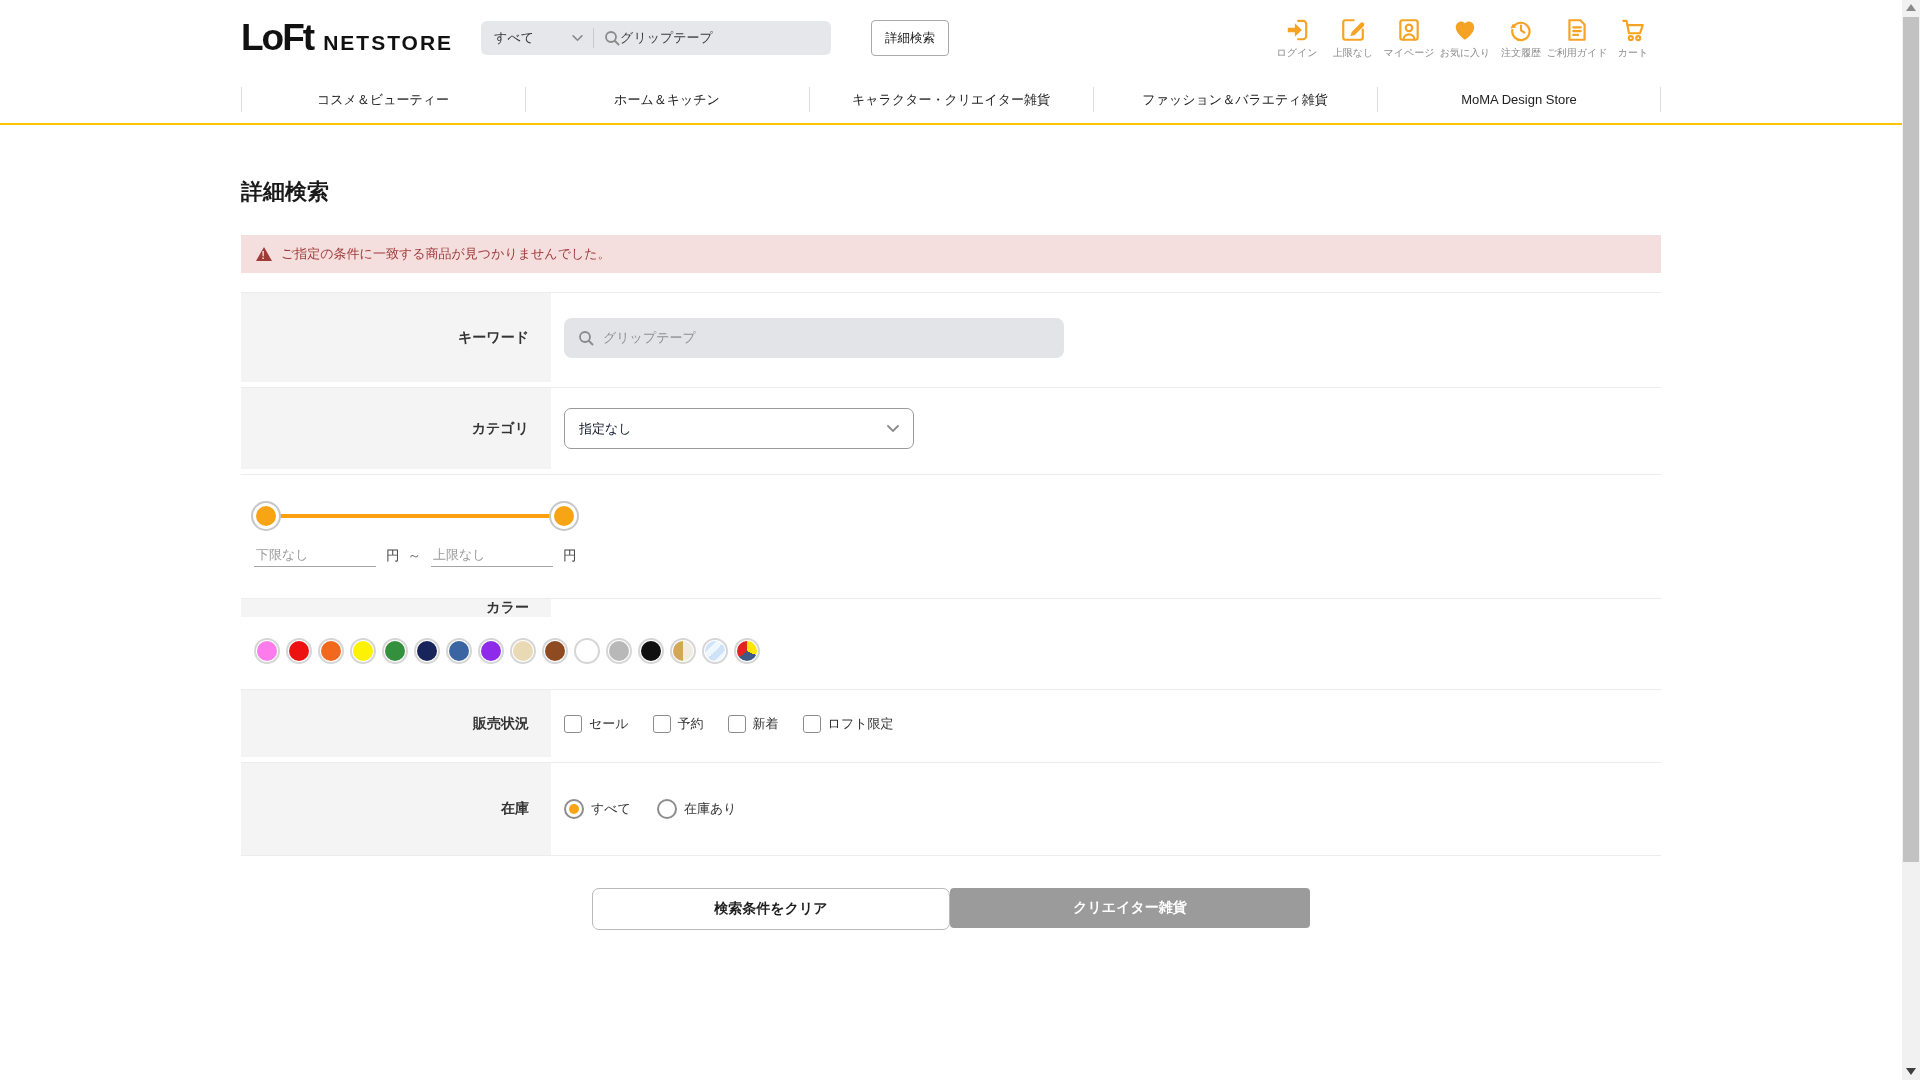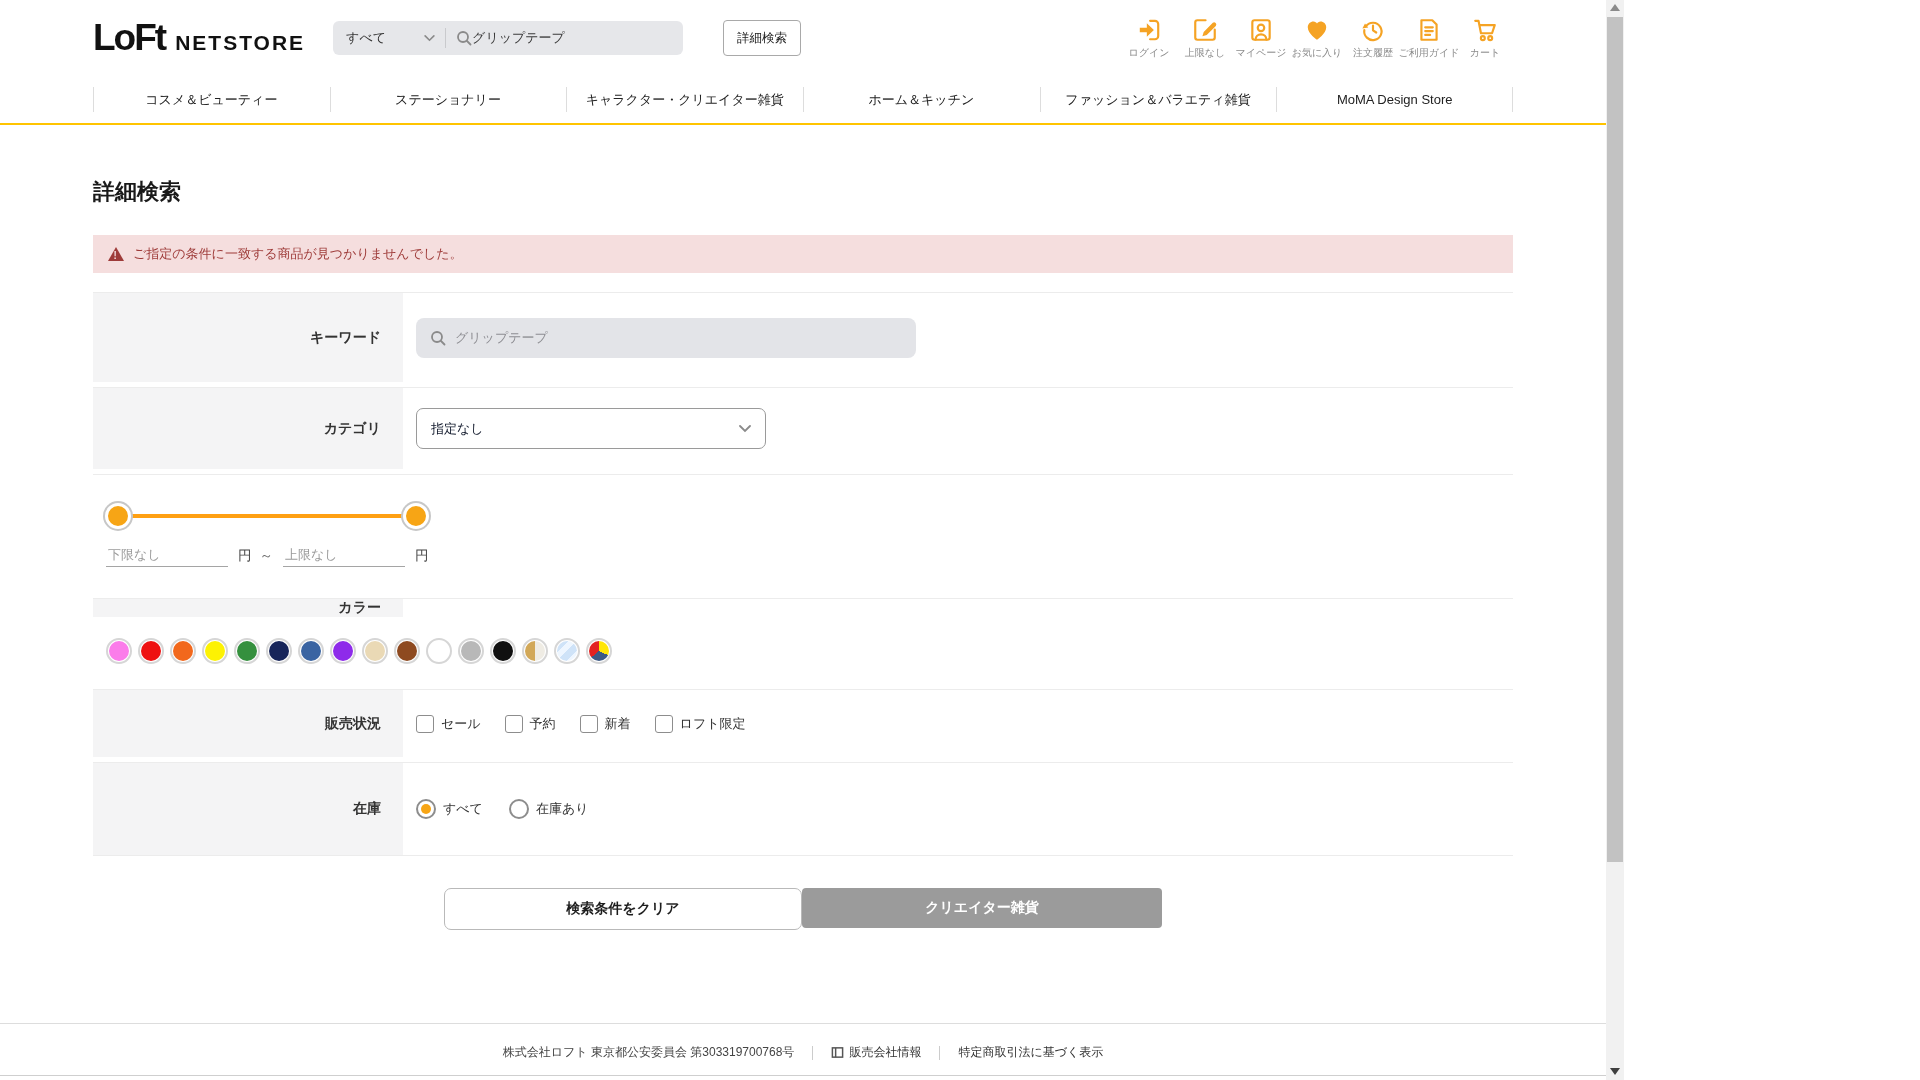--- a/index.html
+++ b/index.html
@@ -1,18 +1,18 @@
 <!DOCTYPE html>
 <html><head>
 <meta charset="utf-8">
 <style>
   * { box-sizing: border-box; margin: 0; padding: 0; }
   html,body { width: 1920px; height: 1080px; overflow: hidden; background:#fff;
     font-family: "Liberation Sans", "DejaVu Sans", sans-serif; color:#222; }
-  .page { position: relative; width: 1624px; height: 1080px; background:#fff; }
+  .page { position: relative; width: 1920px; height: 1080px; background:#fff; }
   .container { width: 1420px; margin: 0 auto; position: relative; left: -9px; }
 
   
   .header { height: 76px; display: flex; align-items: center; }
   .logo { display: flex; align-items: baseline; cursor: pointer; }
   .logo-brand { font-weight: 900; font-size: 37px; letter-spacing: -2px; color:#111; }
   .logo-sub { font-weight: 800; font-size: 21px; letter-spacing: 2px; margin-left: 10px; color:#111; }
   .searchbar { display: flex; align-items: center; margin-left: 28px; }
   .search-pill { display: flex; align-items: center; width: 350px; height: 34px;
     background:#E6E7EA; border-radius: 6px; }
@@ -227,23 +227,22 @@
           <circle class="icon-orange" cx="16.8" cy="19.5" r="1.8"></circle>
         </svg>
         <span class="qlink-label">カート</span>
       </div>
     </div>
   </header>
 
   <div class="nav-wrap">
     <nav class="nav container">
       <div class="nav-item">コスメ＆ビューティー</div>
-      <div class="nav-item">ステーショナリー</div>
+      <div class="nav-item">ホーム＆キッチン</div>
       <div class="nav-item">キャラクター・クリエイター雑貨</div>
-      <div class="nav-item">ホーム＆キッチン</div>
       <div class="nav-item">ファッション＆バラエティ雑貨</div>
       <div class="nav-item">MoMA Design Store</div>
     </nav>
   </div>
 
   <main class="container">
     <h1 class="page-title">詳細検索</h1>
 
     <div class="error-bar">
       <span class="warn-tri">
@@ -361,37 +360,20 @@
       </div>
 
     </div>
 
     <div class="actions">
       <button class="btn-clear">検索条件をクリア</button>
       <button class="btn-submit">クリエイター雑貨</button>
     </div>
   </main>
 
-  <footer>
-    <div class="footer-inner container">
-      <span>株式会社ロフト 東京都公安委員会 第303319700768号</span>
-      <span class="foot-sep"></span>
-      <span class="foot-link">
-        <svg width="13" height="13" viewBox="0 0 14 14">
-          <rect x="1.5" y="2" width="11" height="10" fill="none" stroke="#555" stroke-width="1.6"></rect>
-          <path d="M5 2v10" stroke="#555" stroke-width="1.6"></path>
-        </svg>
-        <span>販売会社情報</span>
-      </span>
-      <span class="foot-sep"></span>
-      <span class="foot-link">
-        <span>特定商取引法に基づく表示</span>
-      </span>
-    </div>
-  </footer>
 
   <div class="scrollbar">
     <div class="sb-up"></div>
     <div class="sb-thumb"></div>
     <div class="sb-down"></div>
   </div>
 
 </div>
 
 </body></html>

